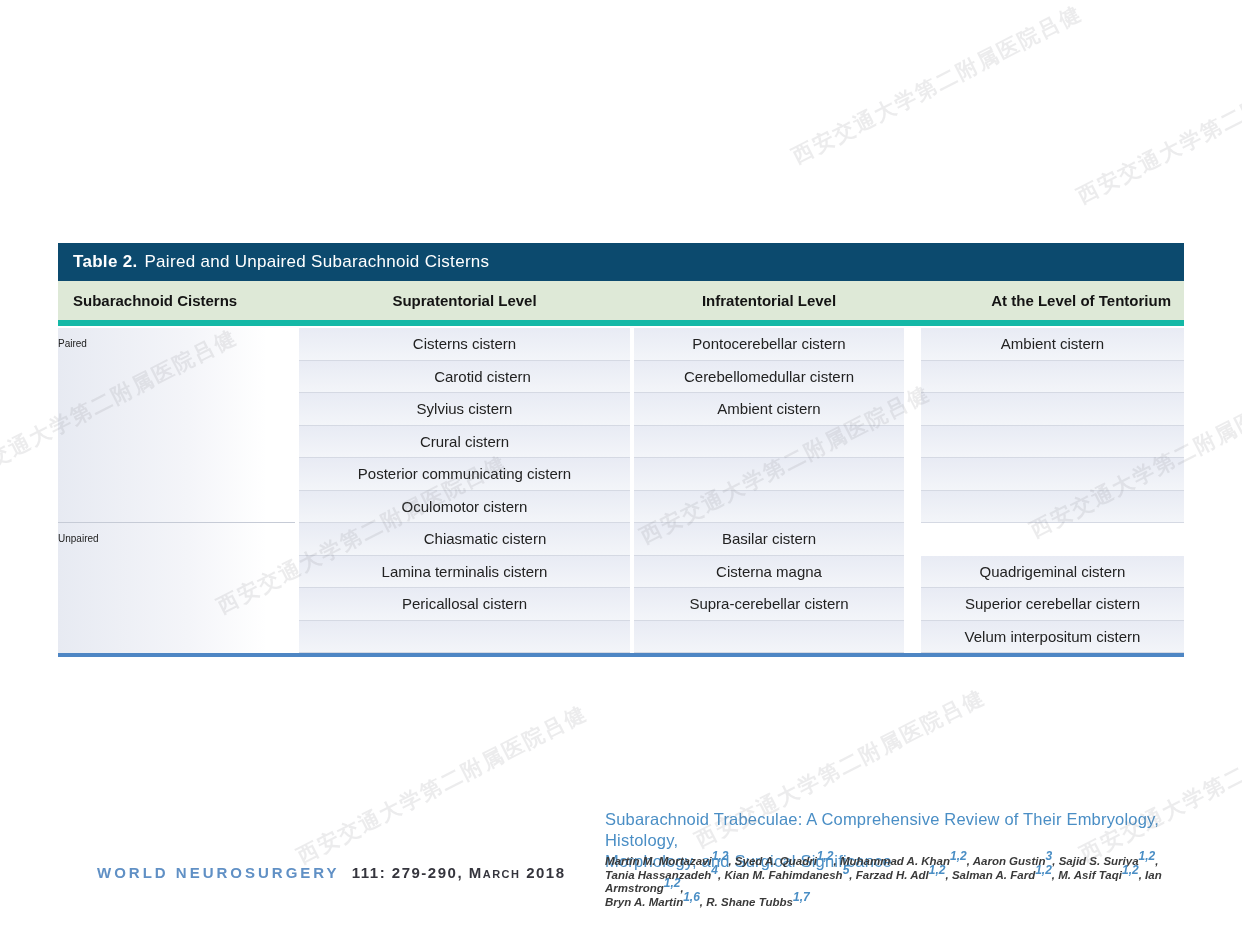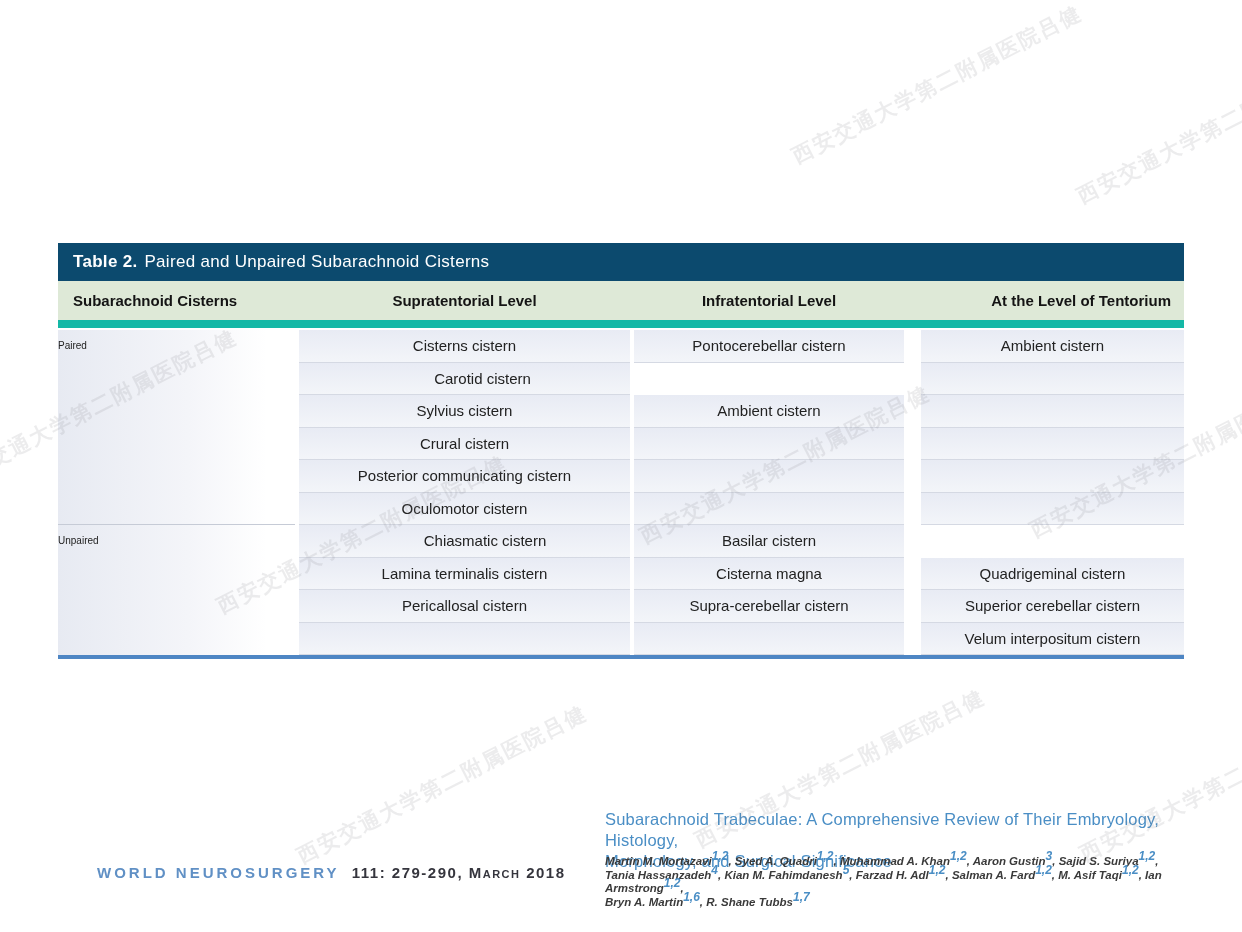--- a/index.html
+++ b/index.html
@@ -25,21 +25,21 @@
     font-size:17px; letter-spacing:0.3px;
   }
   .t-title .bold { font-weight:bold; margin-right:7px; }
 
   .t-grid {
     display:grid;
     grid-template-columns:237px 4px 331px 4px 270px 17px 263px;
   }
   .t-head {
     background:#dee9d7; height:39px; align-items:center;
-    border-bottom:8px solid #14b8a6;
+    border-bottom:6px solid #14b8a6;
     font-weight:bold; font-size:15px; color:#141414;
   }
   .t-head .h { display:flex; align-items:center; height:100%; box-sizing:border-box; }
   .h-left  { justify-content:flex-start; padding-left:15px; }
   .h-center{ justify-content:center; }
   .h-right { justify-content:flex-end; padding-right:13px; }
 
   .t-body { margin-top:2px; grid-auto-rows:32.5px; }
   .cell {
     display:flex; align-items:center; justify-content:center;
@@ -94,20 +94,21 @@
       <div class="h h-center" style="grid-column:5">Infratentorial Level</div>
       <div class="h h-right" style="grid-column:7">At the Level of Tentorium</div>
     </div>
 
     <div class="t-grid t-body">
         <div class="cell col1 sec-divider" style="grid-area: 1 / 1 / span 6;">Paired</div>
         <div class="cell data" style="grid-area: 1 / 3;">Cisterns cistern</div>
         <div class="cell data" style="grid-area: 1 / 5;">Pontocerebellar cistern</div>
         <div class="cell data" style="grid-area: 1 / 7;">Ambient cistern</div>
         <div class="cell data" style="grid-area: 2 / 3; padding-left: 36px;">Carotid cistern</div>
+        <div class="cell data" style="grid-area: 2 / 5;">Cerebellomedullar cistern</div>
         <div class="cell data" style="grid-area: 2 / 7;"></div>
         <div class="cell data" style="grid-area: 3 / 3;">Sylvius cistern</div>
         <div class="cell data" style="grid-area: 3 / 5;">Ambient cistern</div>
         <div class="cell data" style="grid-area: 3 / 7;"></div>
         <div class="cell data" style="grid-area: 4 / 3;">Crural cistern</div>
         <div class="cell data" style="grid-area: 4 / 5;"></div>
         <div class="cell data" style="grid-area: 4 / 7;"></div>
         <div class="cell data" style="grid-area: 5 / 3;">Posterior communicating cistern</div>
         <div class="cell data" style="grid-area: 5 / 5;"></div>
         <div class="cell data" style="grid-area: 5 / 7;"></div>

